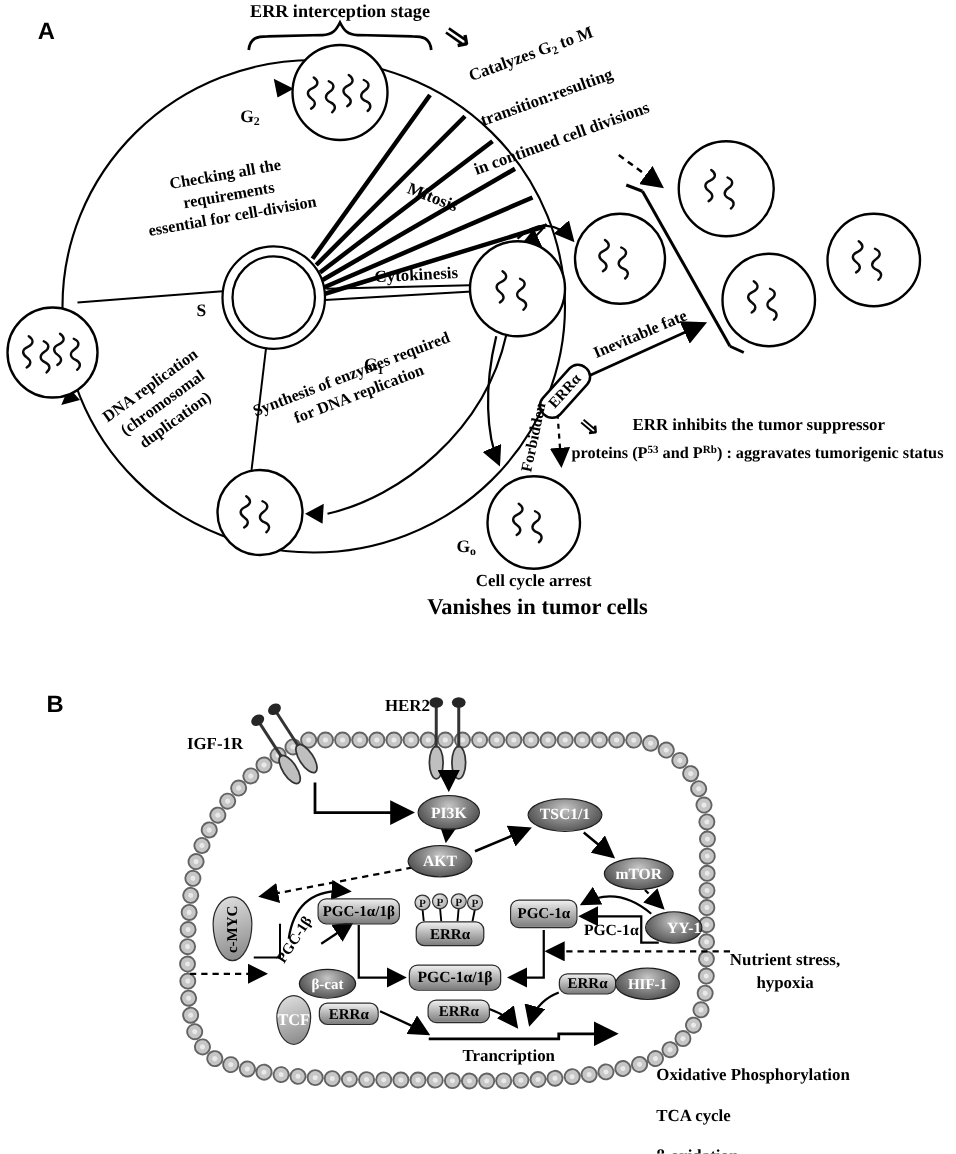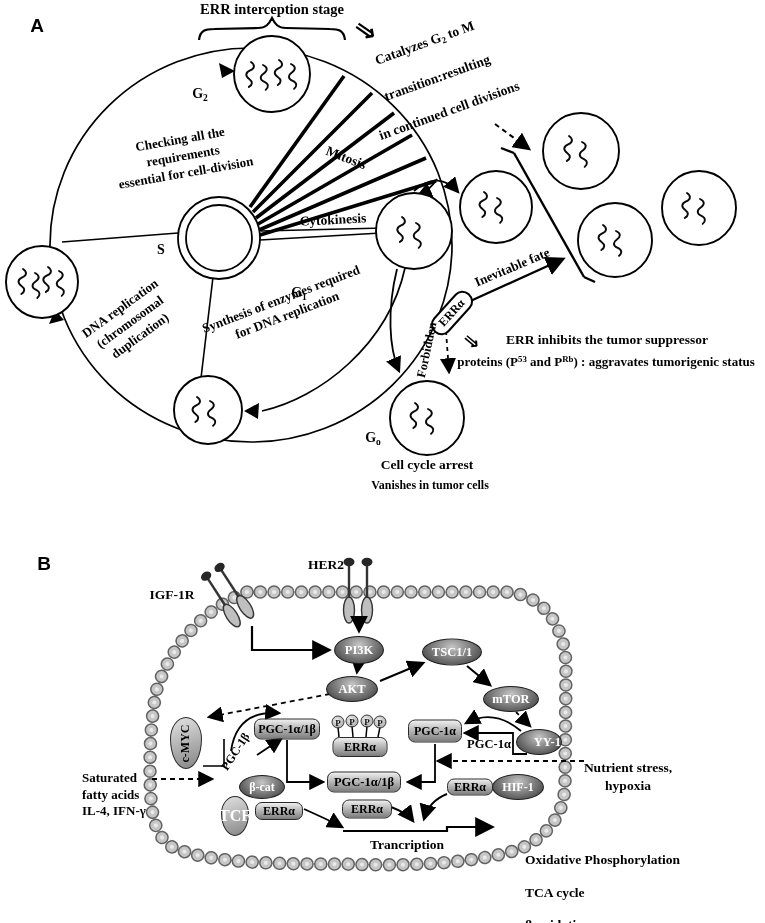--- a/index.html
+++ b/index.html
@@ -199,21 +199,21 @@
       <span>ERRα</span>
     </div>
   <div class="t" style="left:427px;top:350px;font-size:12.5px;transform:translate(-50%,-50%) rotate(-78deg);white-space:nowrap;">Forbidden</div>
   <div class="arrow-glyph" style="left:472px;top:341px;font-size:20px;transform:translate(-50%,-50%) rotate(40deg);">⇒</div>
   <div class="t" style="left:607px;top:340px;font-size:13.5px;white-space:nowrap;">ERR inhibits the tumor suppressor</div>
   <div class="t" style="left:606px;top:362px;font-size:13px;white-space:nowrap;">
     <span>proteins (P</span><span class="sup">53</span><span> and P</span><span class="sup">Rb</span><span>) : aggravates tumorigenic status</span>
   </div>
   <div class="t" style="left:373px;top:439px;font-size:14px;"><span>G</span><span class="sub">o</span></div>
   <div class="t" style="left:427px;top:465px;font-size:13.5px;white-space:nowrap;">Cell cycle arrest</div>
-  <div class="t" style="left:430px;top:486px;font-size:12px;white-space:nowrap;">Vanishes in tumor cells</div>
+  <div class="t" style="left:430px;top:486px;font-size:18px;white-space:nowrap;">Vanishes in tumor cells</div>
 
   <div class="t panel-letter" style="left:44px;top:564px;">B</div>
   <div class="t" style="left:172px;top:595px;font-size:13.5px;white-space:nowrap;">IGF-1R</div>
   <div class="t" style="left:326px;top:565px;font-size:13.5px;white-space:nowrap;">HER2</div>
 
   <div class="node ell" style="left:359px;top:650px;width:50px;height:28px;">
       <span>PI3K</span>
     </div>
   <div class="node ell" style="left:352px;top:689px;width:52px;height:26px;">
       <span>AKT</span>
@@ -257,40 +257,37 @@
     </div>
   <div class="t" style="left:489px;top:744px;font-size:12.5px;white-space:nowrap;">PGC-1α</div>
 
   <div class="node box" style="left:364px;top:782px;width:74px;height:21px;font-size:12.5px;">
       <span>PGC-1α/1β</span>
     </div>
   <div class="node box" style="left:367px;top:809px;width:50px;height:19px;">
       <span>ERRα</span>
     </div>
 
-  <div class="node blob" style="left:235px;top:816px;width:28px;height:40px;border-radius:50% 50% 50% 50% / 44% 44% 56% 56%;color:#fff;font-size:16px;">
+  <div class="node blob" style="left:235px;top:816px;width:28px;height:40px;border-radius:50% 50% 50% 50% / 44% 44% 56% 56%;color:#fff;font-size:13px;">
       <span>TCF</span>
     </div>
   <div class="node ell" style="left:262px;top:787px;width:46px;height:24px;font-size:12px;">
       <span>β-cat</span>
     </div>
   <div class="node box" style="left:279px;top:811px;width:48px;height:18px;">
       <span>ERRα</span>
     </div>
 
   <div class="node box" style="left:470px;top:787px;width:46px;height:17px;">
       <span>ERRα</span>
     </div>
   <div class="node ell" style="left:518px;top:787px;width:52px;height:26px;font-size:12px;">
       <span>HIF-1</span>
     </div>
 
-  <div class="tl" style="left:82px;top:770px;font-size:13px;line-height:16.5px;">Saturated
-fatty acids
-IL-4, IFN-γ</div>
   <div class="t" style="left:628px;top:777px;font-size:13.5px;">Nutrient stress,
 hypoxia</div>
   <div class="t" style="left:407px;top:845px;font-size:13.5px;white-space:nowrap;">Trancription</div>
 
   <div class="tl" style="left:525px;top:836px;font-size:13.5px;line-height:16.3px;">
     <div>Oxidative Phosphorylation</div>
     <div>TCA cycle</div>
     <div>β-oxidation</div>
     
     

